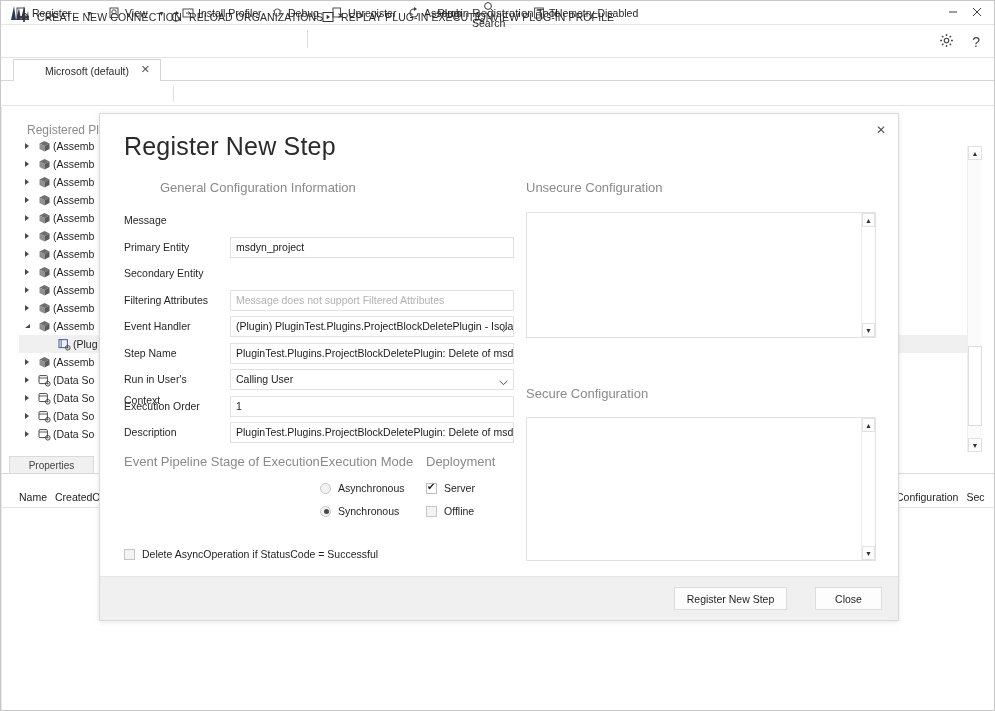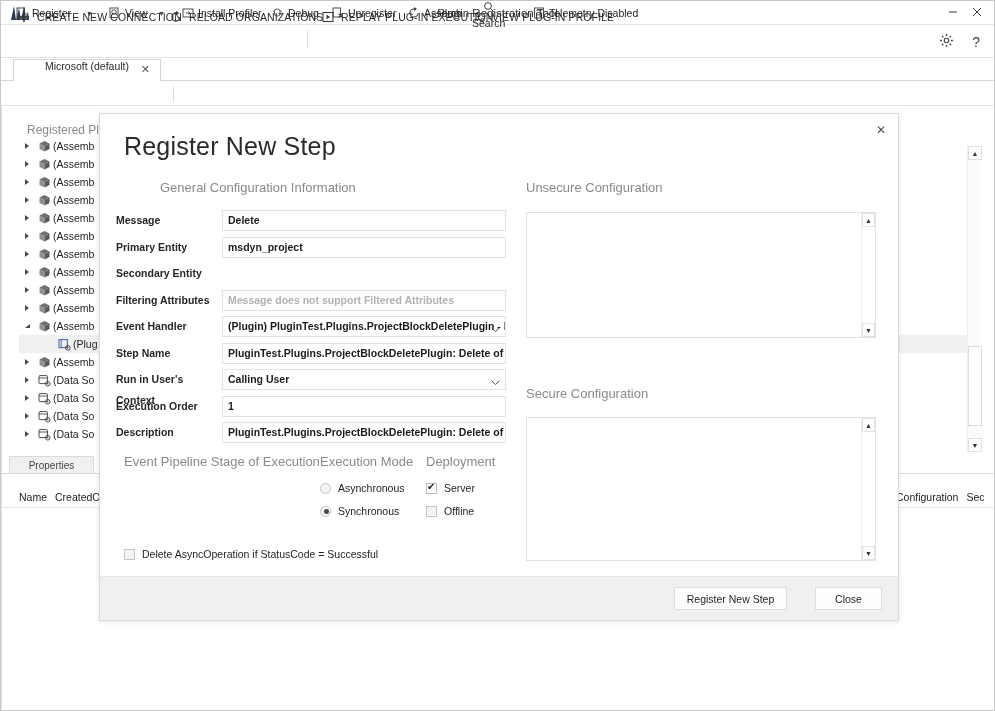--- a/index.html
+++ b/index.html
@@ -62,21 +62,21 @@
   }
 
   
   .tabstrip {
     position: absolute; left: 0; top: 58px; width: 993px; height: 22px;
     background: #ffffff;
   }
   .tab {
     position: absolute; left: 12px; top: 0; height: 22px; width: 148px;
     border: 1px solid #d6d6d6; border-bottom: none; background: #ffffff;
-    display: flex; align-items: flex-start; justify-content: center;
+    display: flex; align-items: center; justify-content: center;
     font-size: 10.5px; color: #2b2b2b;
   }
   .tab-x {
     position: absolute; right: 10px; top: 3px; font-size: 11px; color: #555;
   }
   .tab-underline {
     position: absolute; left: 0; top: 21px; width: 993px; height: 1px; background: #d6d6d6;
   }
 
   
@@ -173,21 +173,21 @@
   }
   .dlg-title {
     position: absolute; left: 24px; top: 18px;
     font-size: 25px; font-weight: 300; color: #2b2b2b; letter-spacing: 0.2px;
   }
   .sec-title {
     position: absolute; font-size: 13px; color: #8a8a8a; font-weight: 400;
   }
 
   .field-row {
-    position: absolute; left: 16px; height: 21px; width: 410px; font-weight: bold;
+    position: absolute; left: 24px; height: 21px; width: 410px;
   }
   .field-label {
     position: absolute; left: 0; top: 0; width: 100px; height: 21px;
     line-height: 21px; font-size: 10.5px; color: #262626;
   }
   .field-input {
     position: absolute; left: 106px; top: 0; width: 284px; height: 21px;
     border: 1px solid #e2e2e2; background: #ffffff;
     font-size: 10.5px; color: #1b1b1b;
     line-height: 19px; padding: 0 5px;
@@ -754,21 +754,20 @@
 
     <div class="dlg-close">✕</div>
 
     <div class="dlg-title">Register New Step</div>
 
     <div class="sec-title" style="left:24px; top:66px;margin-left:36px;">General Configuration Information</div>
 
     <div id="fields-container">
         <div class="field-row" style="top: 96px;">
           <div class="field-label">Message</div>
-          <div class="field-input">Delete</div>
         </div>
         <div class="field-row" style="top: 122.5px;">
           <div class="field-label">Primary Entity</div>
           <div class="field-input">msdyn_project</div>
         </div>
         <div class="field-row" style="top: 149px;">
           <div class="field-label">Secondary Entity</div>
         </div>
         <div class="field-row" style="top: 175.5px;">
           <div class="field-label">Filtering Attributes</div>

